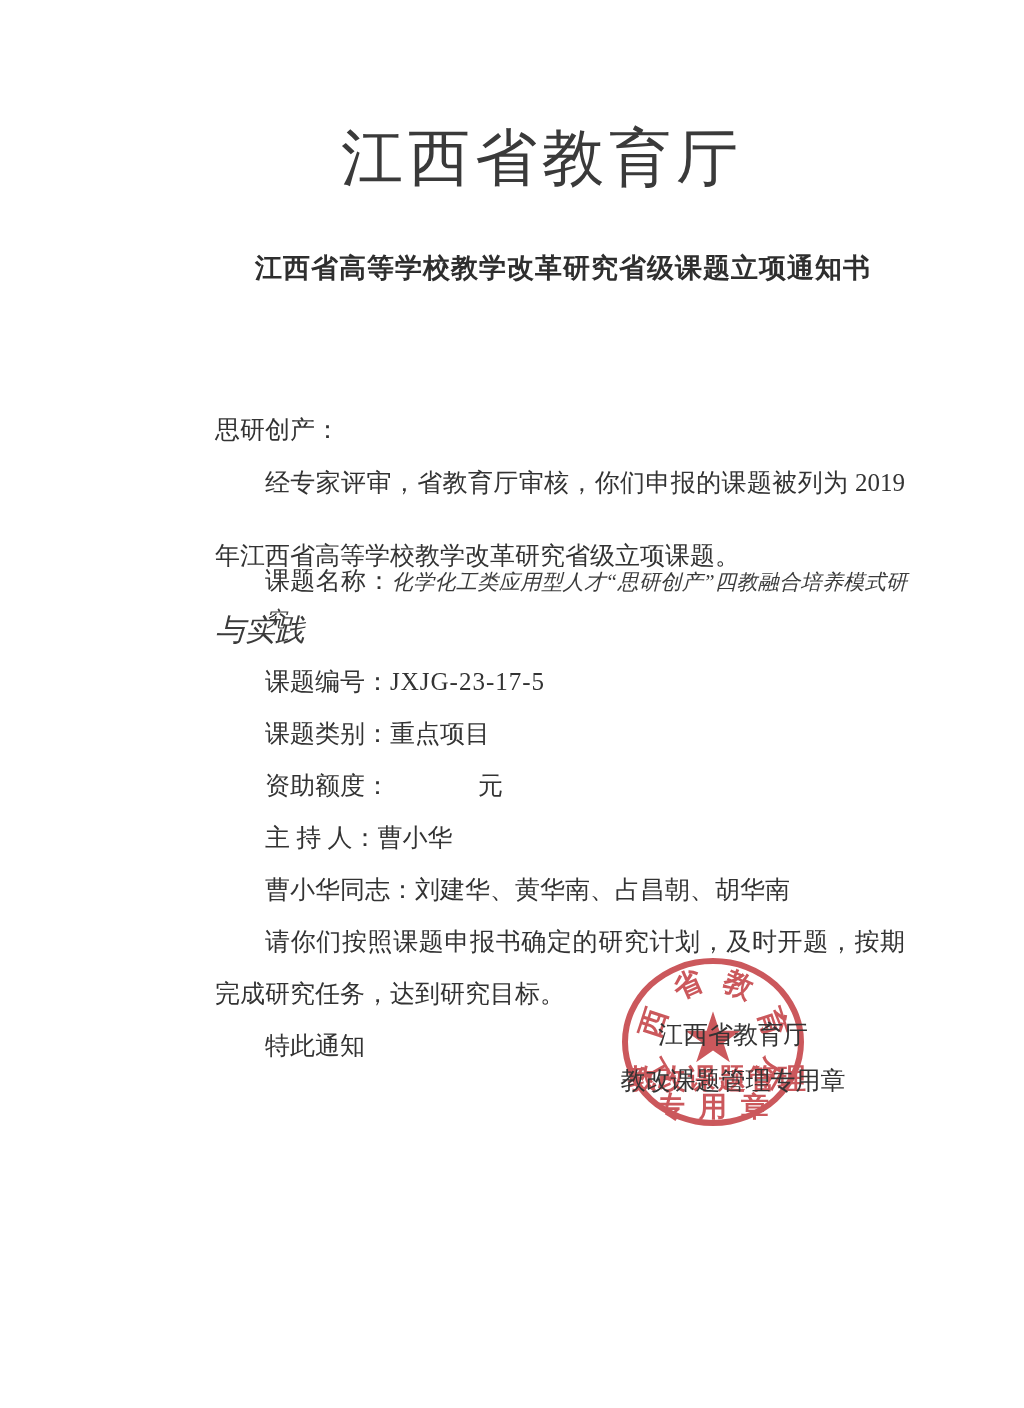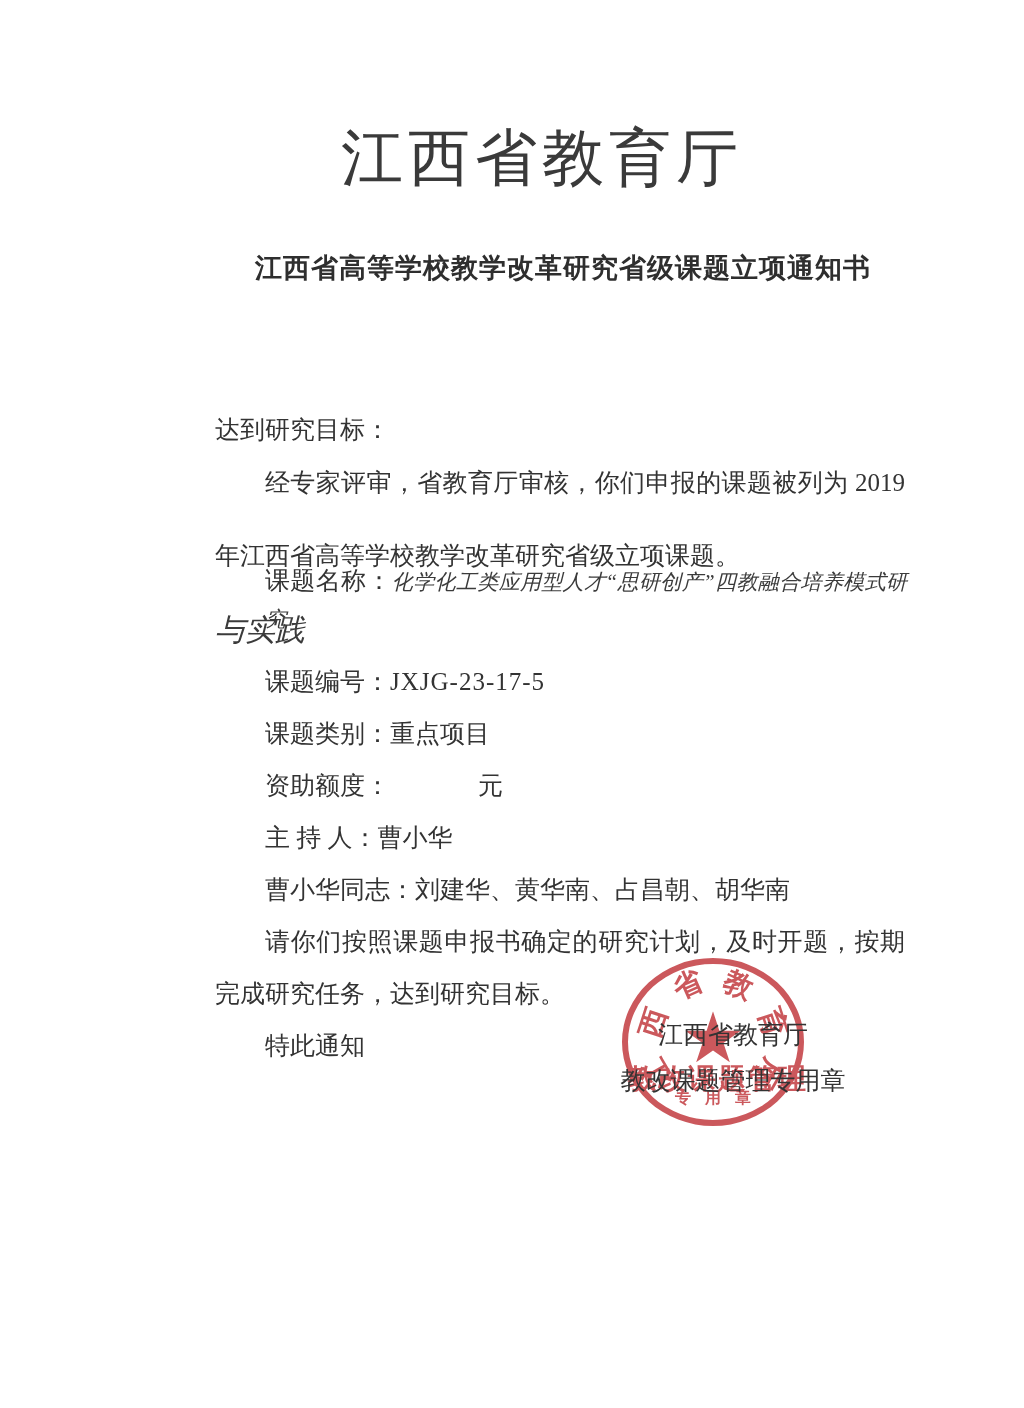--- a/index.html
+++ b/index.html
@@ -113,39 +113,39 @@
     letter-spacing: 2px;
     color: var(--stamp-color, #c6464b);
     white-space: nowrap;
   }
   .stamp-inner-2 {
     position: absolute;
     left: 0;
     top: 124px;
     width: 100%;
     text-align: center;
-    font-size: 16px;
+    font-size: 28px;
     font-weight: 700;
     letter-spacing: 14px;
     padding-left: 14px;
     color: var(--stamp-color, #c6464b);
     white-space: nowrap;
   }
   .z2 { z-index: 2; }
 </style>
 </head>
 <body>
 
 <div class="page">
 
   <div class="doc-title">江西省教育厅</div>
 
   <div class="doc-subtitle">江西省高等学校教学改革研究省级课题立项通知书</div>
 
-  <div class="line z2" style="top:412px; left:215px;">达到研究目标：</div>
+  <div class="line z2" style="top:412px; left:215px;">思研创产：</div>
 
   <div class="line just z2" style="top:465px; left:265px; width:640px;">经专家评审，省教育厅审核，你们申报的课题被列为 2019</div>
 
   <div class="line z2" style="top:517px; left:215px;margin-top:21px;">年江西省高等学校教学改革研究省级立项课题。</div>
 
   <div class="line just z2" style="top:563px; left:265px; width:642px;">
     <span>课题名称：</span><span class="kai">化学化工类应用型人才“思研创产”四教融合培养模式研究</span>
   </div>
 
   <div class="line kai kai-line z2" style="top:612px; left:215px;">与实践</div>

